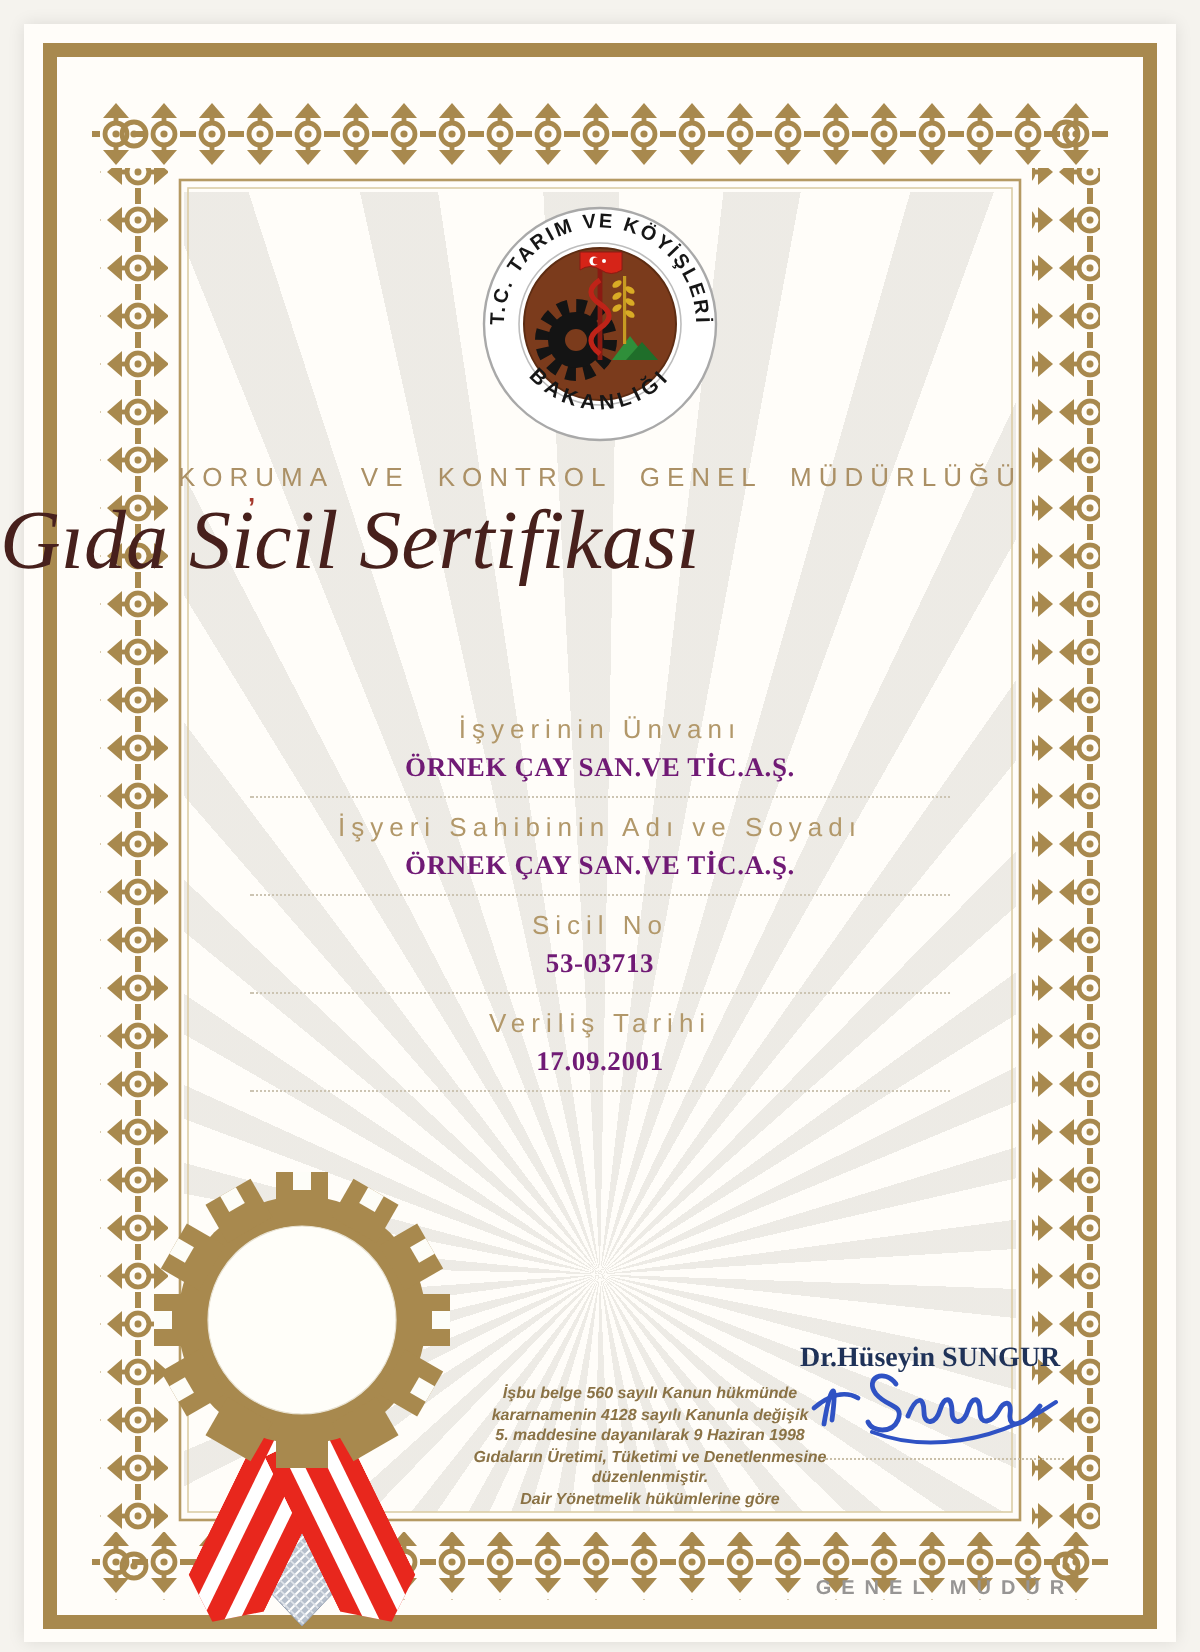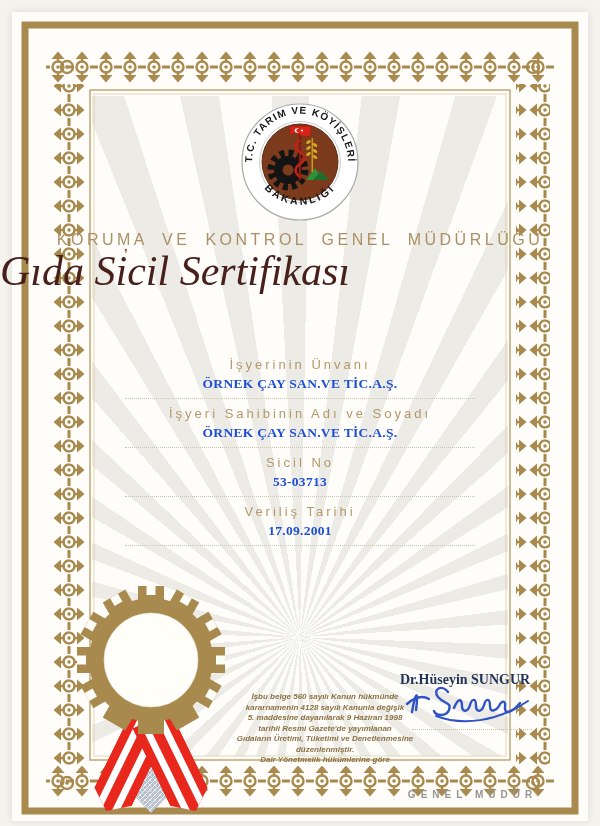--- a/index.html
+++ b/index.html
@@ -6,30 +6,30 @@
   .page{position:relative;width:600px;height:826px;background:#f5f3ee;overflow:hidden;
         font-family:"Liberation Sans",sans-serif;}
   .paper{position:absolute;left:12px;top:12px;right:12px;bottom:5px;background:#fffdf9;
          box-shadow:0 0 8px rgba(0,0,0,.10);}
   .watermark{position:absolute;left:92px;top:96px;width:416px;height:660px;
      background:repeating-conic-gradient(from 205deg at 50% 82%,
        rgba(196,193,184,.30) 0deg 4deg, rgba(255,255,255,0) 4deg 9.5deg);}
   svg.frame{position:absolute;left:0;top:0;}
   .emblem{position:absolute;left:238px;top:100px;}
   .authority{position:absolute;top:231px;left:0;width:100%;text-align:center;
-     font-size:16px;letter-spacing:3.5px;word-spacing:7px;color:#ab9065;font-weight:500;}
+     font-size:13px;letter-spacing:3.5px;word-spacing:7px;color:#ab9065;font-weight:500;}
   .mark{position:absolute;left:124px;top:246px;color:#a5382c;font-size:13px;font-weight:700;}
   .title{position:absolute;top:247px;left:0;width:100%;margin:0;text-align:left;
      font-family:"Liberation Serif",serif;font-style:italic;font-weight:500;
      font-size:42px;color:#47201c;}
   .fields{position:absolute;top:357px;left:50%;transform:translateX(-50%);width:350px;}
   .field{height:41px;text-align:center;border-bottom:1px dotted #ccc4b2;margin-bottom:7px;}
   .field-label{font-size:13px;letter-spacing:3px;color:#b2986a;font-weight:500;}
   .field-value{margin-top:4px;font-family:"Liberation Serif",serif;font-weight:700;
-     font-size:13.5px;color:#1d4ed8;letter-spacing:.3px;}
+     font-size:13.5px;color:#701a75;letter-spacing:.3px;}
   .legal{position:absolute;left:225px;top:692px;width:200px;text-align:center;
      font-size:8px;font-weight:700;color:#8a7245;line-height:10.5px;font-style:italic;}
   .sig-script{position:absolute;left:402px;top:678px;}
   .sig-name{position:absolute;left:400px;top:672px;width:145px;
      font-family:"Liberation Serif",serif;font-weight:700;font-size:14px;color:#1f3258;}
   .sig-rule{position:absolute;left:412px;top:729px;width:120px;border-top:1px dotted #c9bfa8;}
   .sig-role{position:absolute;left:400px;top:741px;width:145px;text-align:center;
      font-size:10px;letter-spacing:5px;color:#979594;font-weight:600;margin-top:48px;}
   .rosette{position:absolute;left:60px;top:570px;}
 </style>
@@ -149,21 +149,20 @@
     <div class="field">
       <div class="field-label">Veriliş Tarihi</div>
       <div class="field-value">17.09.2001</div>
     </div>
   </div>
 
   <div class="legal">
     <div>İşbu belge 560 sayılı Kanun hükmünde</div>
     <div>kararnamenin 4128 sayılı Kanunla değişik</div>
     <div>5. maddesine dayanılarak 9 Haziran 1998</div>
-    <div>tarihli Resmi Gazete'de yayımlanan</div>
     <div>Gıdaların Üretimi, Tüketimi ve Denetlenmesine</div>
     <div>düzenlenmiştir.</div>
     <div>Dair Yönetmelik hükümlerine göre</div>
   </div>
 
   <svg class="sig-script" width="140" height="48" viewBox="0 0 140 48">
     <g fill="none" stroke="#2f52c4" stroke-width="2.4" stroke-linecap="round">
       <path d="M10,34 C13,16 17,9 14,32"></path>
       <path d="M5,26 C12,20 20,17 27,21"></path>
       <path d="M46,14 C40,6 30,11 36,19 C42,26 50,24 47,32 C44,39 34,38 32,33"></path>

